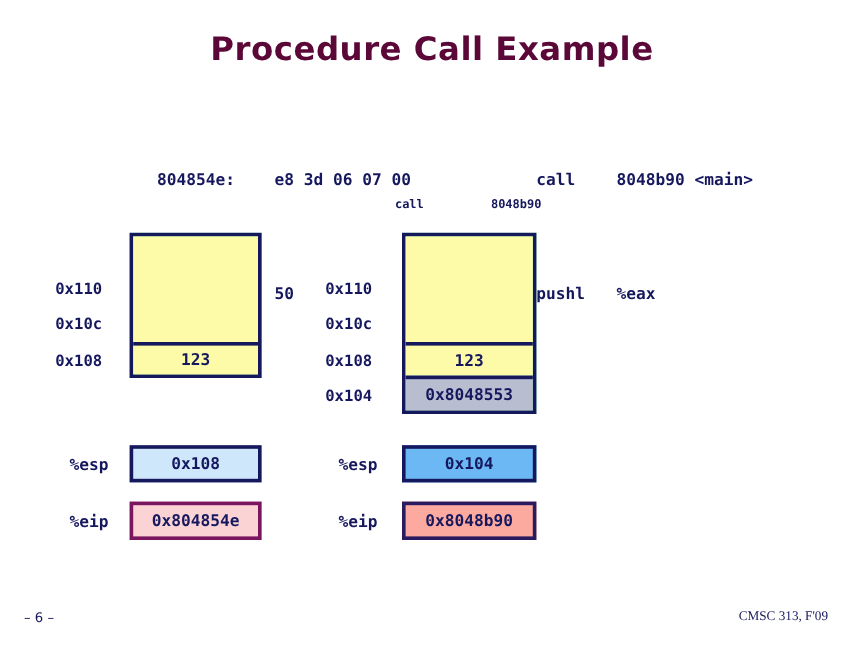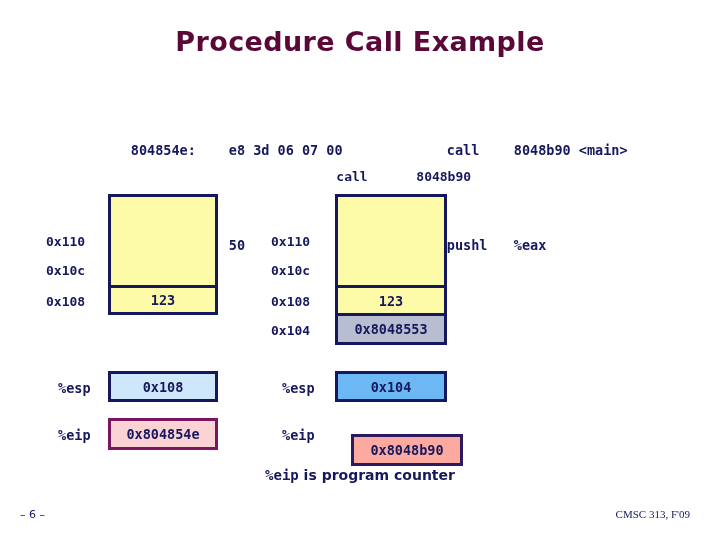--- a/index.html
+++ b/index.html
@@ -51,21 +51,21 @@
   .asm-line { display: block; }
   .asm-addr   { display: inline-block; width: 98px; }
   .asm-bytes  { display: inline-block; width: 218px; }
   .asm-op     { display: inline-block; width: 67px; }
   .asm-args   { display: inline-block; }
 
   #call-annot {
     position: absolute;
     left: 305px;
     top: 154px;
-    font-size: 13px;
+    font-size: 10px;
   }
   #call-annot .ca-op   { display: inline-block; width: 80px; }
   #call-annot .ca-arg  { display: inline-block; }
 
   
   .stack-box {
     position: absolute;
     border: 3px solid #16185e;
     box-sizing: border-box;
     background: #86efac;
@@ -200,22 +200,19 @@
   <div class="reg-label" style="left:58px; top:380px;">%esp</div>
   <div class="reg-box reg-esp-dim" style="left:108px; top:371px; width:110px; height:31px;">0x108</div>
 
   <div class="reg-label" style="left:58px; top:427px;">%eip</div>
   <div class="reg-box reg-eip-dim" style="left:108px; top:418px; width:110px; height:32px;">0x804854e</div>
 
   <div class="reg-label" style="left:282px; top:380px;">%esp</div>
   <div class="reg-box reg-esp-lit" style="left:335px; top:371px; width:112px; height:31px;">0x104</div>
 
   <div class="reg-label" style="left:282px; top:427px;">%eip</div>
-  <div class="reg-box reg-eip-lit" style="left:351px; top:418px; width:112px; height:32px;margin-top:16px;">0x8048b90</div>
-
-  <div id="caption">
-    <span class="cap-mono">%eip</span><span class="cap-sans"> is program counter</span>
-  </div>
+  <div class="reg-box reg-eip-lit" style="left:335px; top:418px; width:112px; height:32px;">0x8048b90</div>
+
 
   <div id="footer-left">– 6 –</div>
   <div id="footer-right">CMSC 313, F'09</div>
 
 </div>
 
 </body></html>

